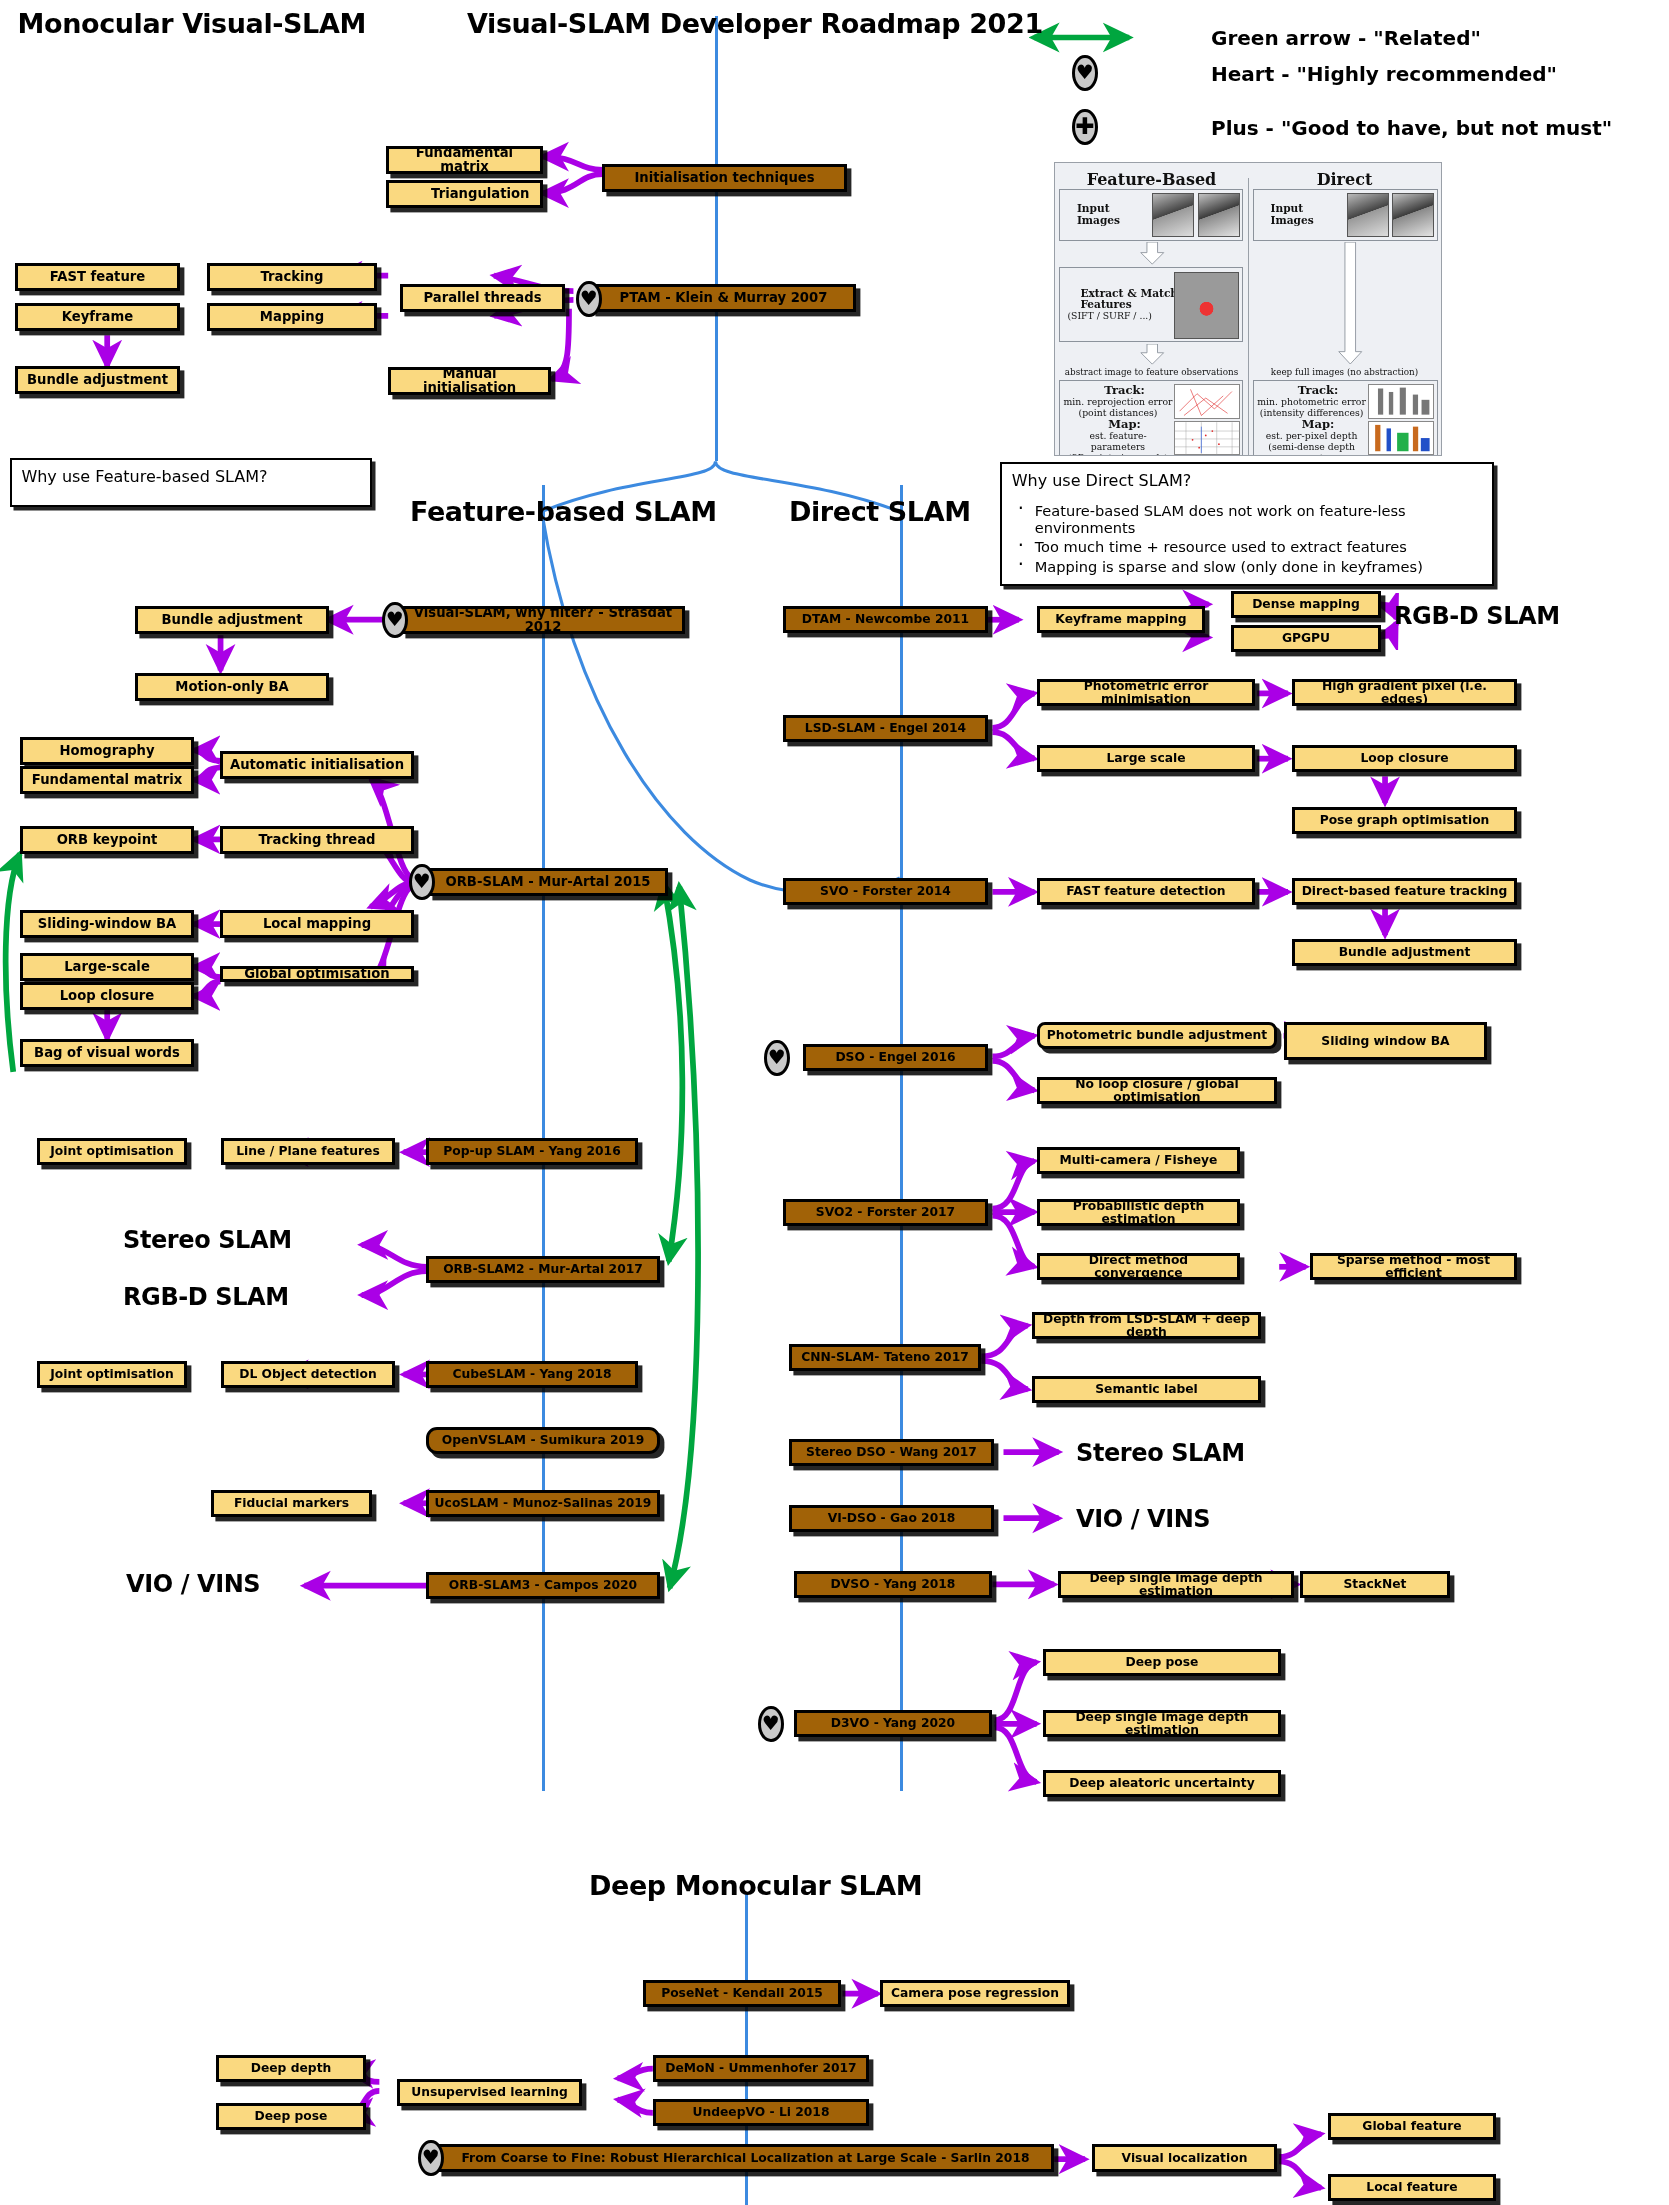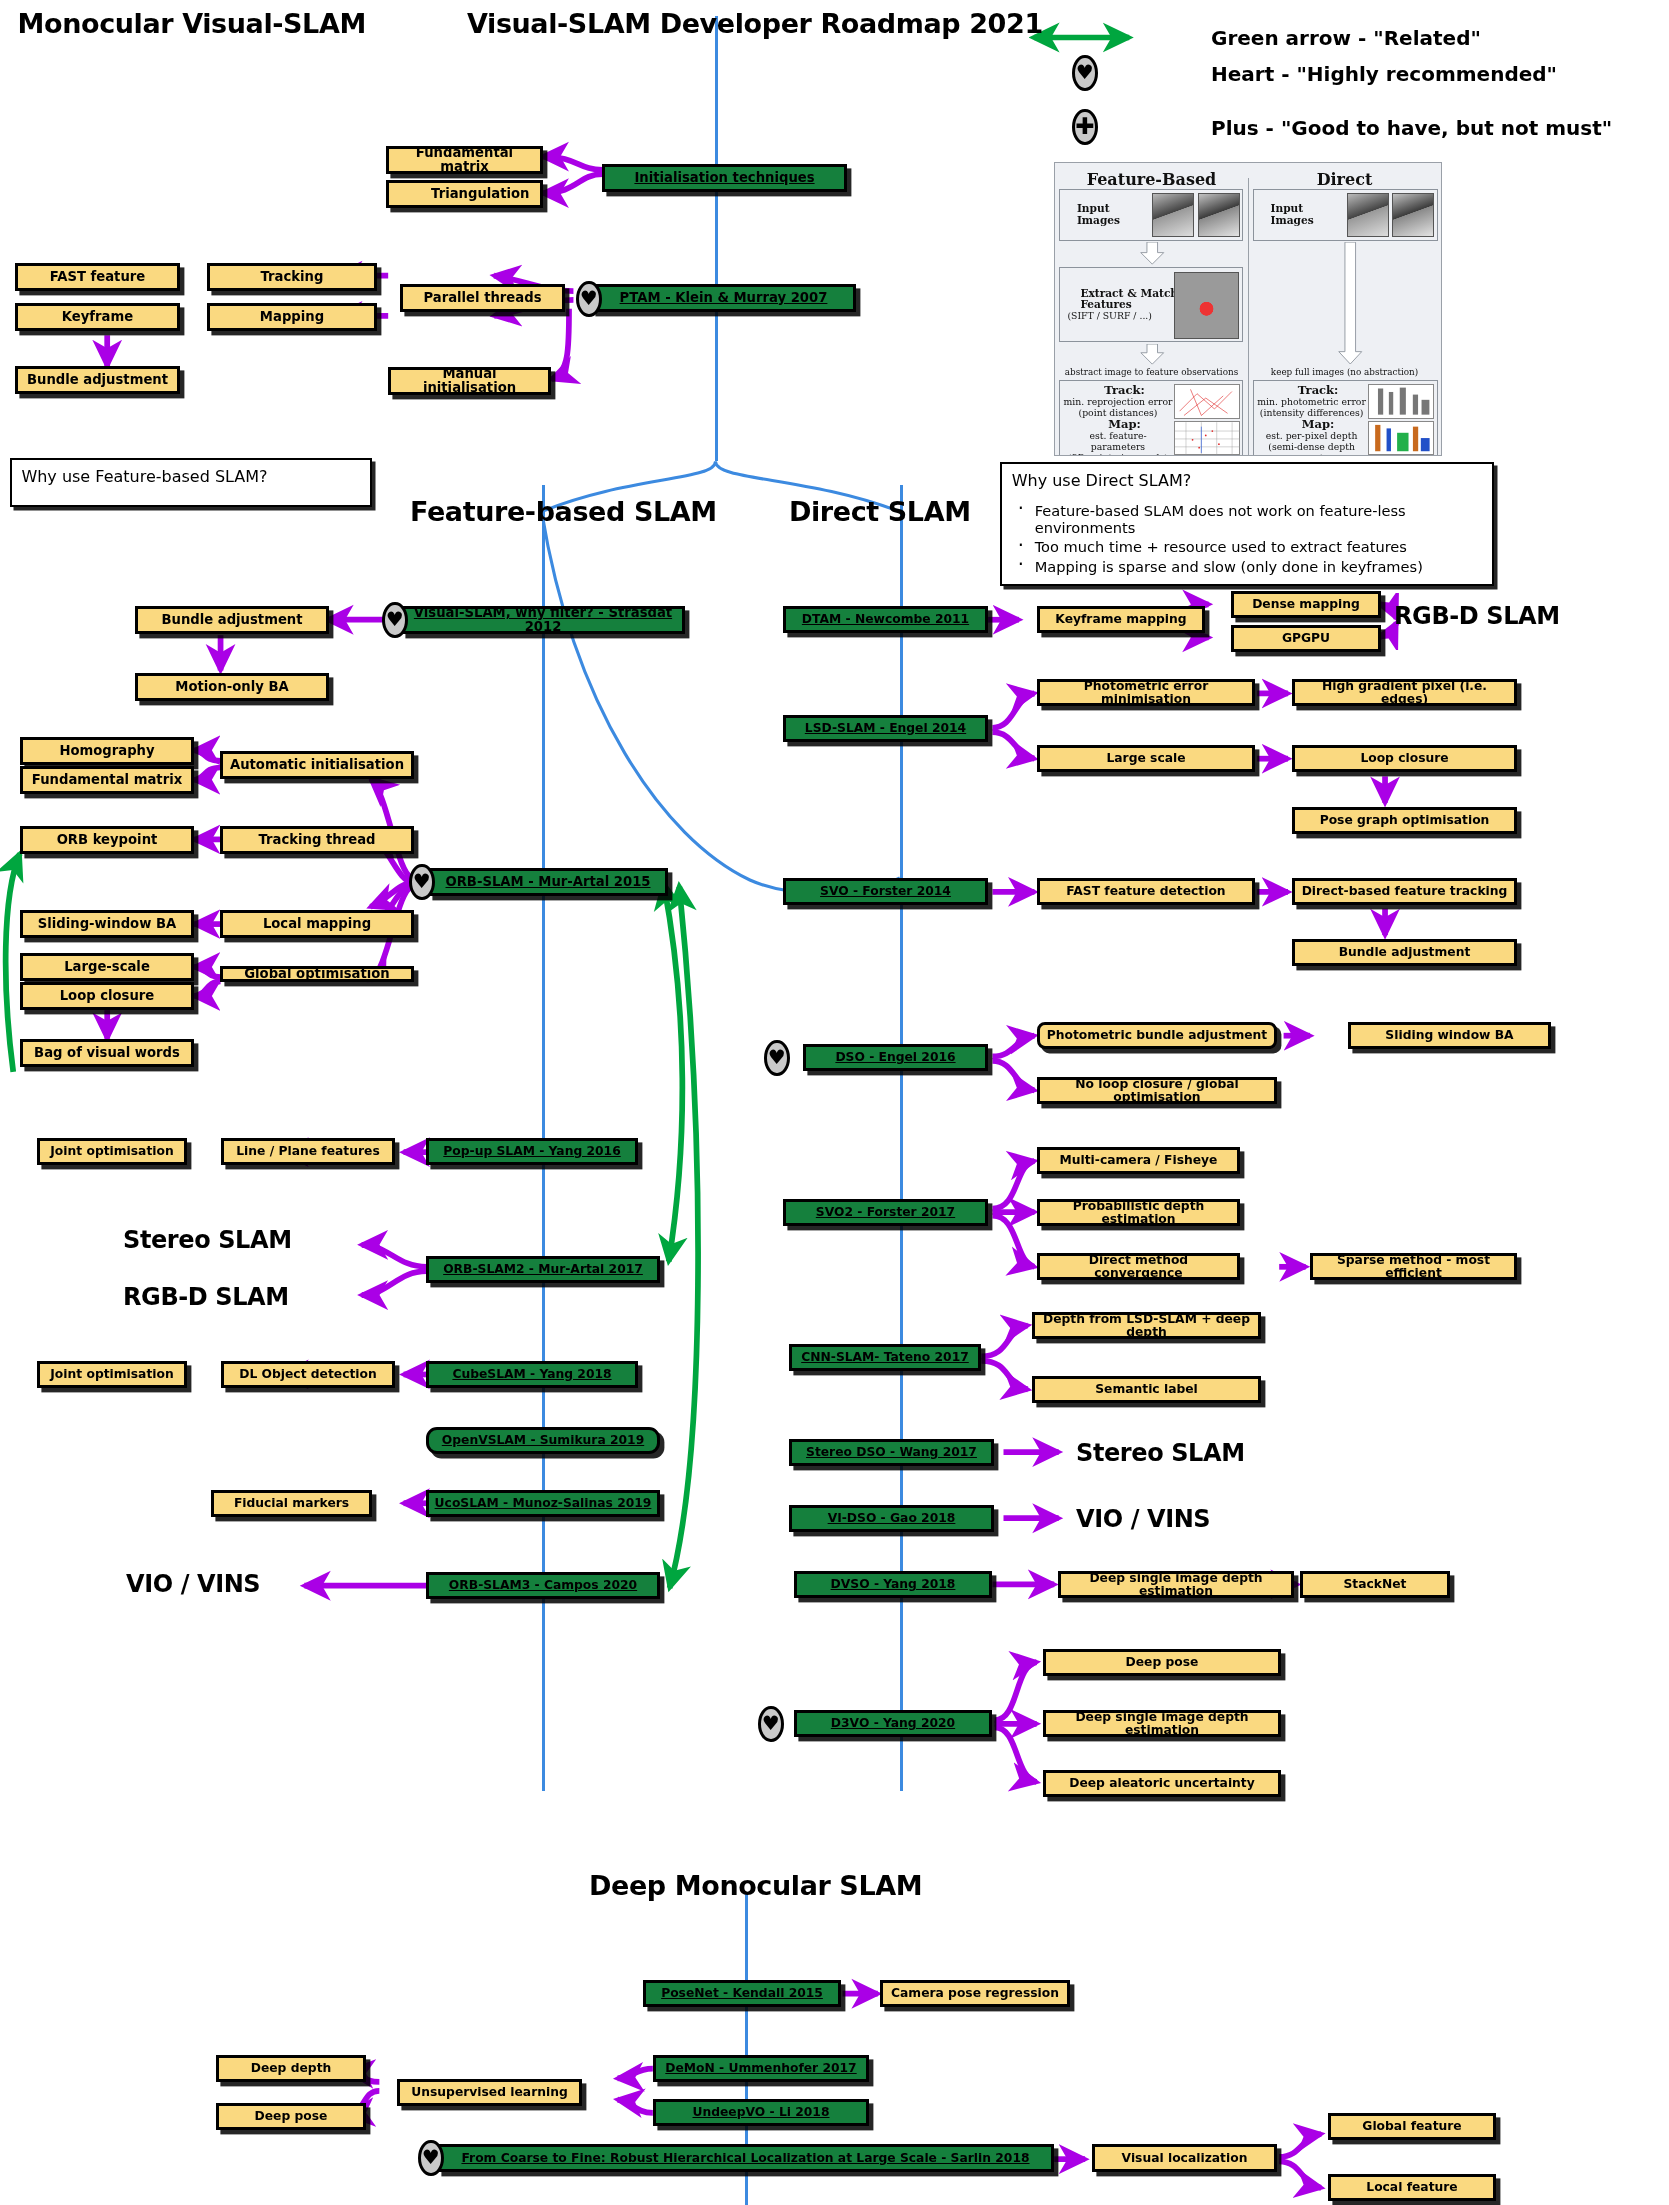--- a/index.html
+++ b/index.html
@@ -20,21 +20,21 @@
     display:flex; align-items:center; justify-content:center;
     text-align:center;
     font-family:"DejaVu Sans", sans-serif;
     font-weight:600;
     color:#000;
     line-height:1.05;
     padding:0.9px 4.4px;
     z-index:6;
   }
   .orange { background:#fad980; }
-  .yellow { background:#15803d;text-decoration:underline; }
+  .yellow { background:#a16207; }
 
   
   .heading {
     position:absolute;
     font-family:"DejaVu Sans", sans-serif;
     font-weight:800;
     color:#000;
     letter-spacing:-0.4px;
     white-space:nowrap;
     z-index:7;
@@ -455,21 +455,21 @@
   <div class="node yellow" style="left:783px; top:878px; width:205px; height:27px; font-size:12.3px;">SVO - Forster 2014</div>
   <div class="node orange" style="left:1037px; top:878px; width:218px; height:27px; font-size:12.3px;">FAST feature detection</div>
   <div class="node orange" style="left:1292px; top:878px; width:225px; height:27px; font-size:12.3px;">Direct-based feature tracking</div>
   <div class="node orange" style="left:1292px; top:939px; width:225px; height:27px; font-size:12.3px;">Bundle adjustment</div>
 
   <div class="node yellow" style="left:803px; top:1044px; width:185px; height:27px; font-size:12.3px;">DSO - Engel 2016</div>
   <div class="badge" style="left:764px; top:1040px;">
     <span class="glyph">♥</span>
   </div>
   <div class="node orange" style="left:1037px; top:1022px; width:240px; height:27px; font-size:12.3px;border-radius:8px;">Photometric bundle adjustment</div>
-  <div class="node orange" style="left:1348px; top:1022px; width:203px; height:27px; font-size:12.3px;">Sliding window BA</div>
+  <div class="node orange" style="left:1284px; top:1022px; width:203px; height:38px; font-size:12.3px;">Sliding window BA</div>
   <div class="node orange" style="left:1037px; top:1077px; width:240px; height:27px; font-size:12.3px;">No loop closure / global optimisation</div>
 
   <div class="node yellow" style="left:783px; top:1199px; width:205px; height:27px; font-size:12.3px;">SVO2 - Forster 2017</div>
   <div class="node orange" style="left:1037px; top:1147px; width:203px; height:27px; font-size:12.3px;">Multi-camera / Fisheye</div>
   <div class="node orange" style="left:1037px; top:1199px; width:203px; height:27px; font-size:12.3px;">Probabilistic depth estimation</div>
   <div class="node orange" style="left:1037px; top:1253px; width:203px; height:27px; font-size:12.3px;">Direct method convergence</div>
   <div class="node orange" style="left:1310px; top:1253px; width:207px; height:27px; font-size:12.3px;">Sparse method - most efficient</div>
 
   <div class="node yellow" style="left:789px; top:1344px; width:192px; height:27px; font-size:12.3px;">CNN-SLAM- Tateno 2017</div>
   <div class="node orange" style="left:1032px; top:1312px; width:229px; height:27px; font-size:12.3px;">Depth from LSD-SLAM + deep depth</div>

